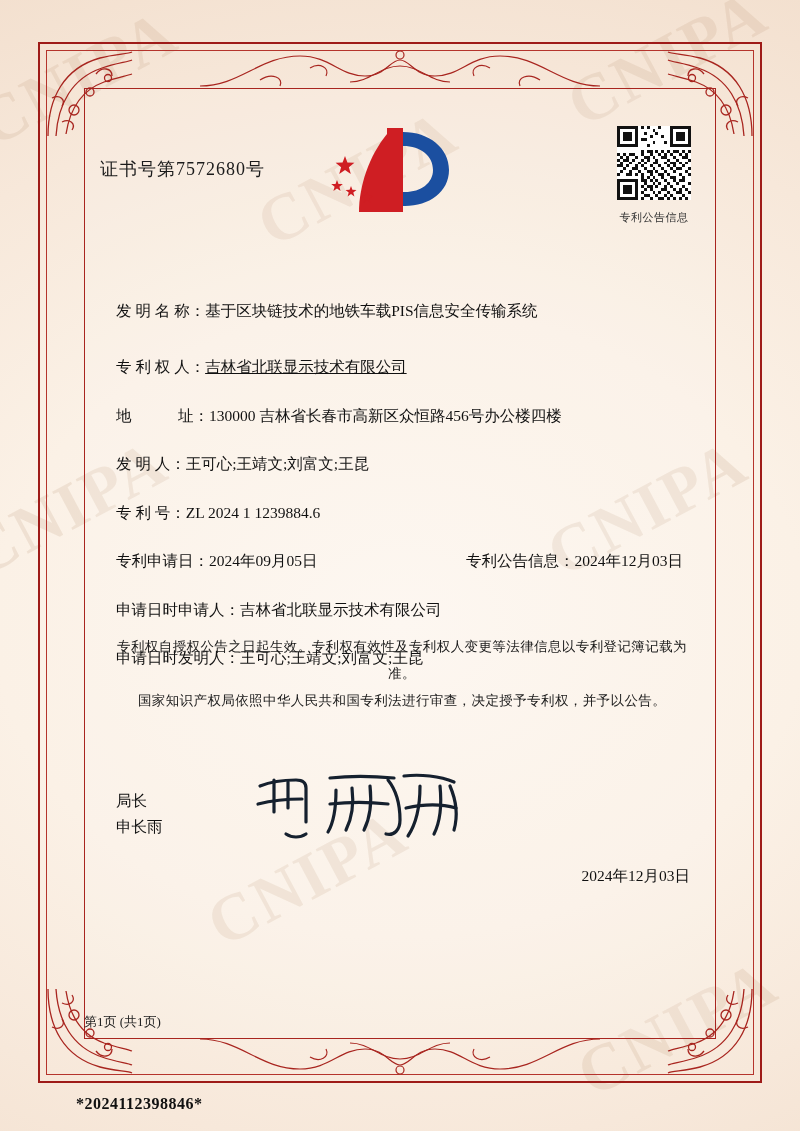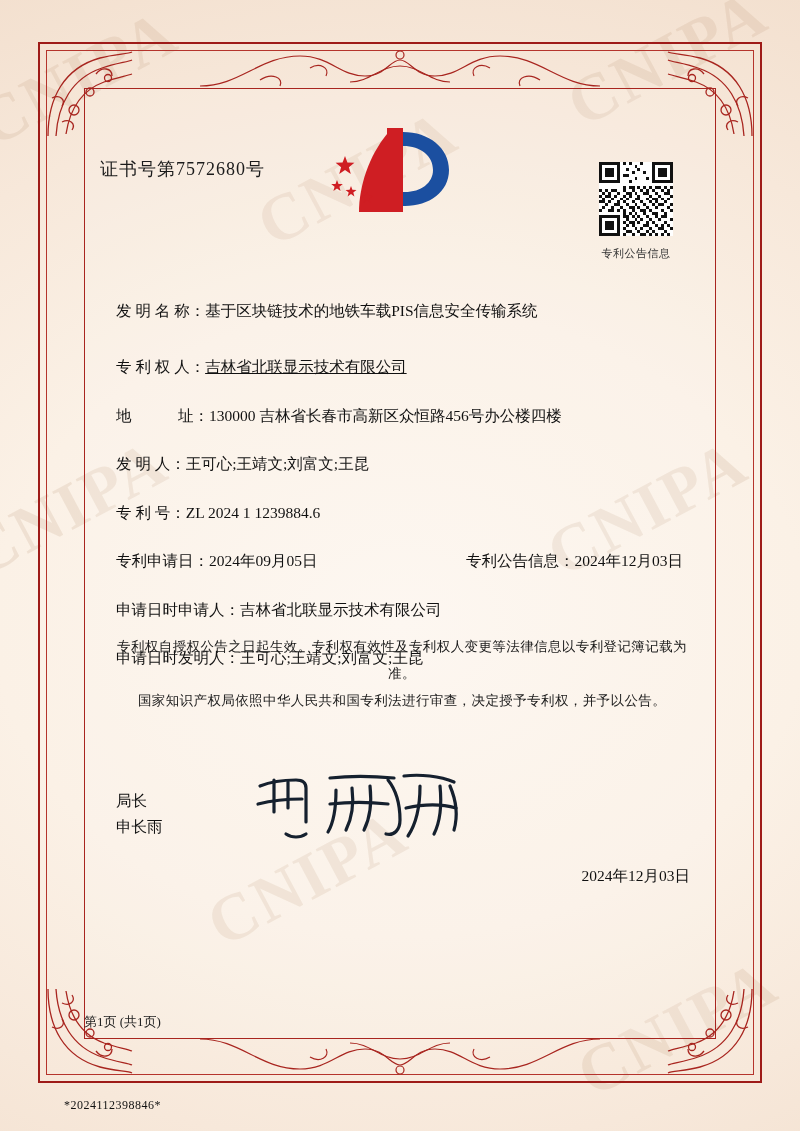--- a/index.html
+++ b/index.html
@@ -94,25 +94,24 @@
   .logo {
     position: absolute;
     left: 50%;
     transform: translateX(-50%);
     top: 38px;
     width: 150px;
     height: 92px;
   }
   .qr-wrap {
     position: absolute;
-    right: 32px;
+    right: 14px;
     top: 38px;
     width: 96px;
     text-align: center;
-    margin-top: 36px;
   }
   .qr {
     width: 74px;
     height: 74px;
     margin: 0 auto;
     image-rendering: pixelated;
   }
   .qr-caption {
     margin-top: 6px;
     font-size: 11px;
@@ -191,24 +190,24 @@
   }
   .page-num {
     position: absolute;
     bottom: 8px;
     left: 0; right: 0;
     font-size: 13px;
     color: #222;
   }
   .barcode-text {
     position: absolute;
-    left: 64px;
+    left: 76px;
     bottom: 18px;
-    font-size: 12px;
-    font-weight: 400;
+    font-size: 16px;
+    font-weight: 700;
     color: #111;
     letter-spacing: 0.5px;
     font-family: "Liberation Serif", serif;
   }
 </style>
 </head>
 <body>
 
 <div id="page">
 

